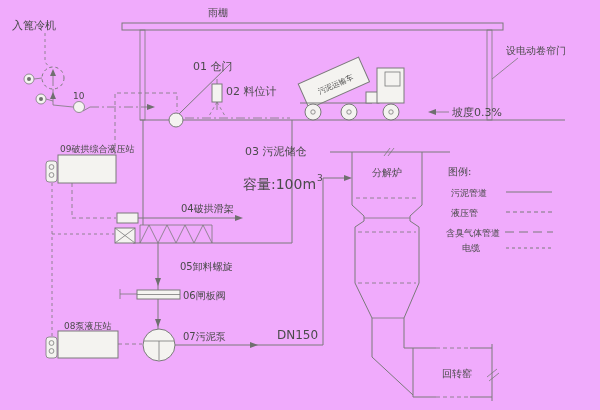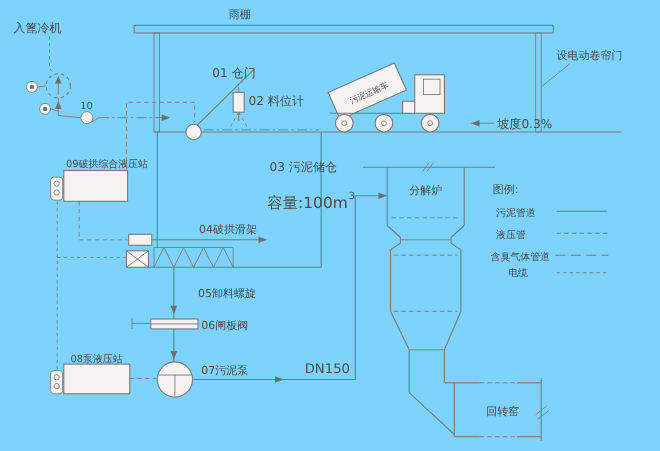--- a/index.html
+++ b/index.html
@@ -1,16 +1,16 @@
 <!DOCTYPE html>
 <html><head>
 <meta charset="utf-8">
 <style>
   html,body{margin:0;padding:0;background:#e9e8e6;}
-  .canvas{position:relative;width:600px;height:410px;background:#7dd3fc;overflow:hidden;}
+  .canvas{position:relative;width:600px;height:410px;background:#f0abfc;overflow:hidden;}
   svg{display:block;}
   svg text{fill:#4a4a4a;font-family:"DejaVu Sans",sans-serif;}
   .ln{stroke:#7a7a7a;stroke-width:1;fill:none;}
   .thin{stroke-width:0.8;}
   .bgfill{fill:#f4f3f0;}
   .dash{stroke-dasharray:4,3;}
   .dashfine{stroke-dasharray:3,3;}
   .dashdot{stroke-dasharray:9,3,2,3;}
   .longdash{stroke-dasharray:9,5;}
   .arrow{fill:#6f6f6f;stroke:none;}

